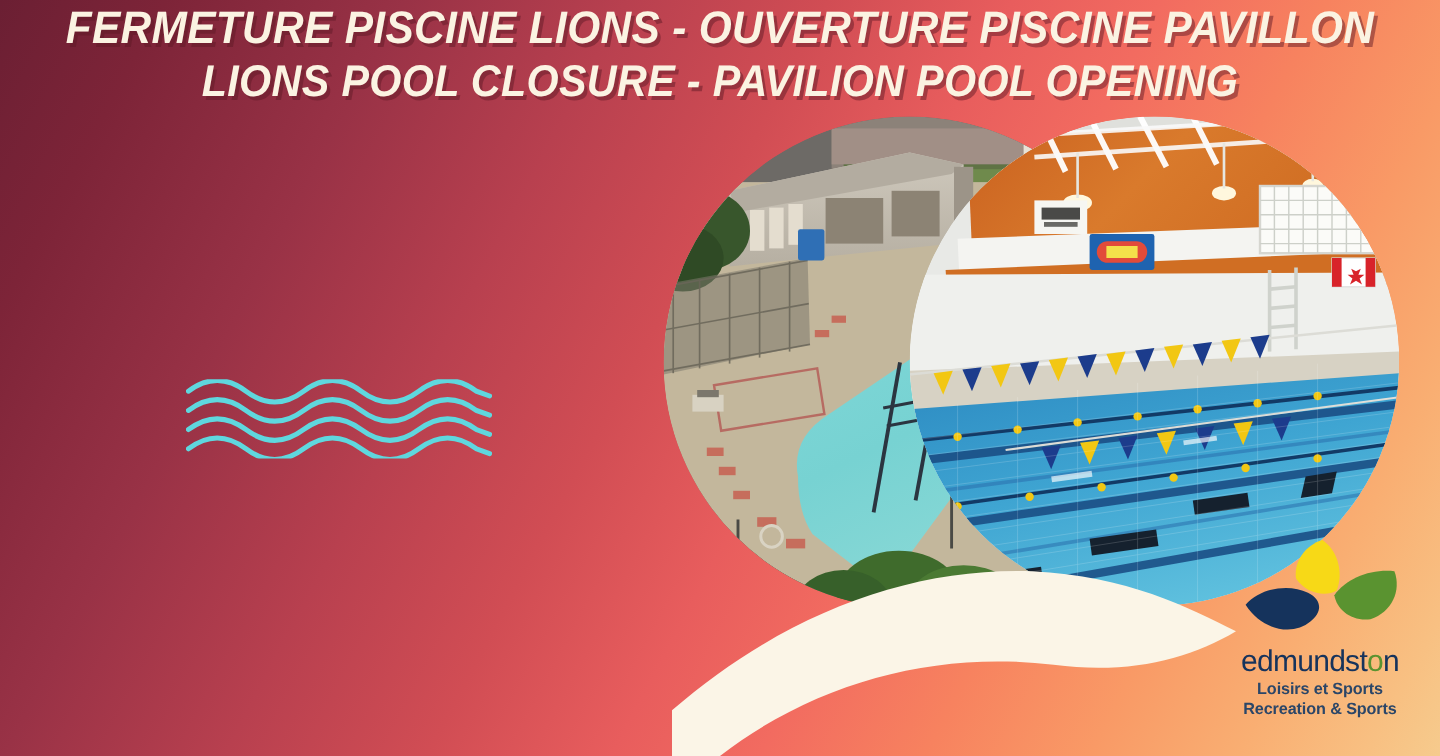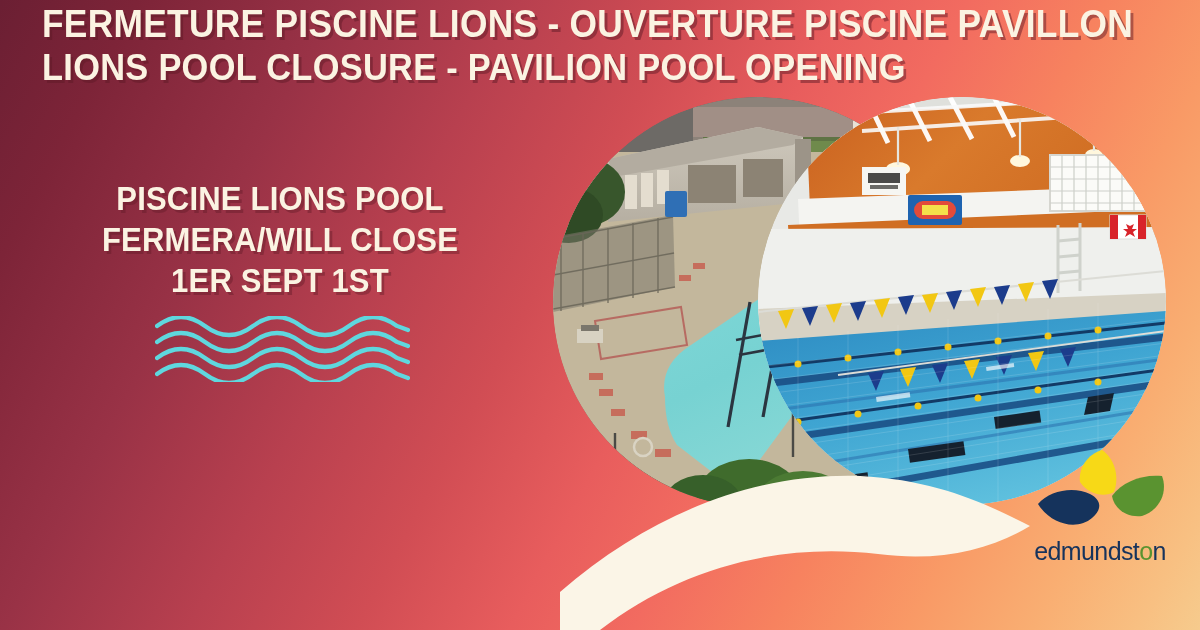--- a/index.html
+++ b/index.html
@@ -57,22 +57,23 @@
     width: 408px;
     height: 408px;
   }
 
   
   .headline {
     position: absolute;
     left: 0;
     top: 2px;
     width: 1200px;
-    text-align: left;
+    text-align: center;
     z-index: 6;
+    font-style: italic;
   }
   .headline .hl {
     display: block;
     color: #FBF3E2;
     font-weight: bold;
     font-size: 38px;
     line-height: 44px;
     letter-spacing: 0.3px;
     transform: scaleX(0.93);
     transform-origin: center;
@@ -437,25 +438,20 @@
 
   <svg class="cream-crescent" viewBox="0 0 640 330" xmlns="http://www.w3.org/2000/svg">
     <path d="M-40 330 C 60 226, 180 172, 300 176 C 380 180, 430 206, 470 226 C 430 250, 380 262, 318 254 C 220 242, 120 268, 40 330 Z" fill="#FBF5E7"></path>
   </svg>
 
   <div class="headline">
     <span class="hl hl-1">FERMETURE PISCINE LIONS - OUVERTURE PISCINE PAVILLON</span>
     <span class="hl hl-2">LIONS POOL CLOSURE - PAVILION POOL OPENING</span>
   </div>
 
-  <div class="msg-block" id="msg-closure">
-    <span class="ln">PISCINE LIONS POOL</span>
-    <span class="ln">FERMERA/WILL CLOSE</span>
-    <span class="ln">1ER SEPT 1ST</span>
-  </div>
 
   <svg id="wave-divider" viewBox="0 0 255 66" xmlns="http://www.w3.org/2000/svg">
     <g fill="none" stroke="#5FD7DE" stroke-width="4.2" stroke-linecap="round">
       <path d="M2 10 C 18 -2, 34 -2, 50 10 S 82 22, 98 10 S 130 -2, 146 10 S 178 22, 194 10 S 226 -2, 242 10 L 253 14"></path>
       <path d="M2 26 C 18 14, 34 14, 50 26 S 82 38, 98 26 S 130 14, 146 26 S 178 38, 194 26 S 226 14, 242 26 L 253 30"></path>
       <path d="M2 42 C 18 30, 34 30, 50 42 S 82 54, 98 42 S 130 30, 146 42 S 178 54, 194 42 S 226 30, 242 42 L 253 46"></path>
       <path d="M2 58 C 18 46, 34 46, 50 58 S 82 70, 98 58 S 130 46, 146 58 S 178 70, 194 58 S 226 46, 242 58 L 253 62"></path>
     </g>
   </svg>
 
@@ -463,15 +459,17 @@
   <div id="logo">
     <svg id="logo-marks" width="140" height="92" viewBox="0 0 140 92" xmlns="http://www.w3.org/2000/svg">
 
       <path d="M72 2 C 84 10, 90 28, 84 44 C 74 50, 58 46, 50 34 C 48 20, 58 6, 72 2 Z" fill="#F7D917"></path>
 
       <path d="M132 28 C 138 44, 130 62, 112 68 C 96 70, 84 60, 82 48 C 92 34, 112 26, 132 28 Z" fill="#5A9330"></path>
 
       <path d="M8 56 C 20 42, 44 38, 60 46 C 72 52, 72 62, 62 70 C 48 82, 22 78, 8 56 Z" fill="#15335C"></path>
     </svg>
     <span class="logo-word"><span>edmundst</span><span class="g">o</span><span>n</span></span>
+    <span class="logo-sub">Loisirs et Sports</span>
+    <span class="logo-sub">Recreation &amp; Sports</span>
   </div>
 
 </div>
 
 </body></html>

